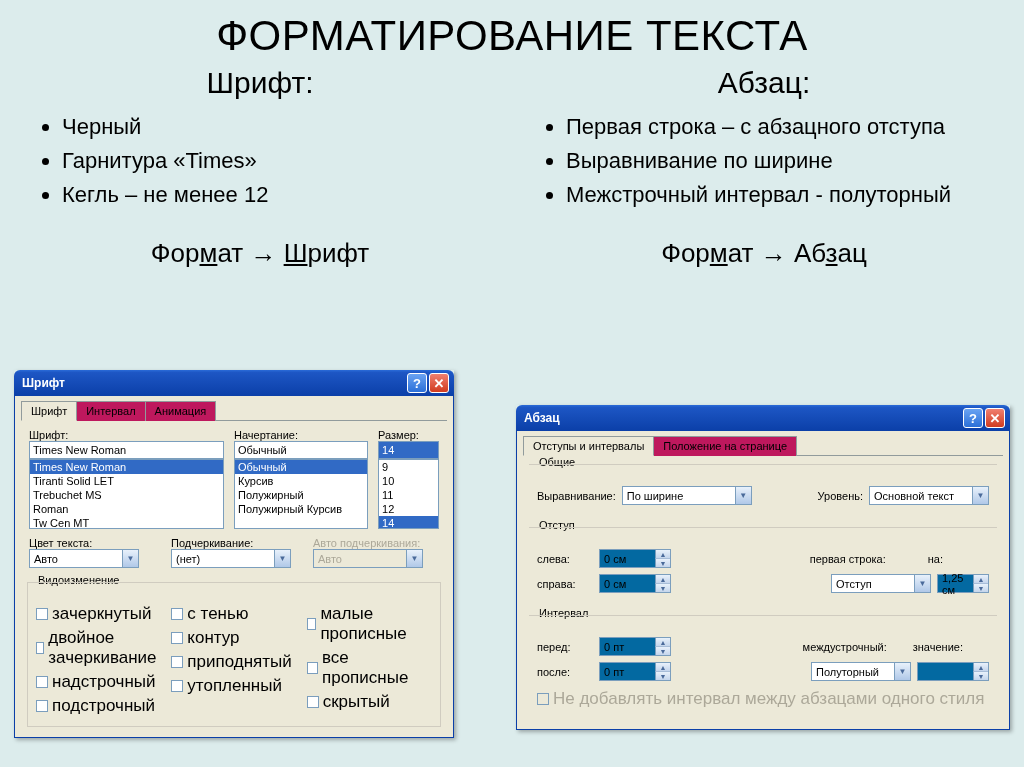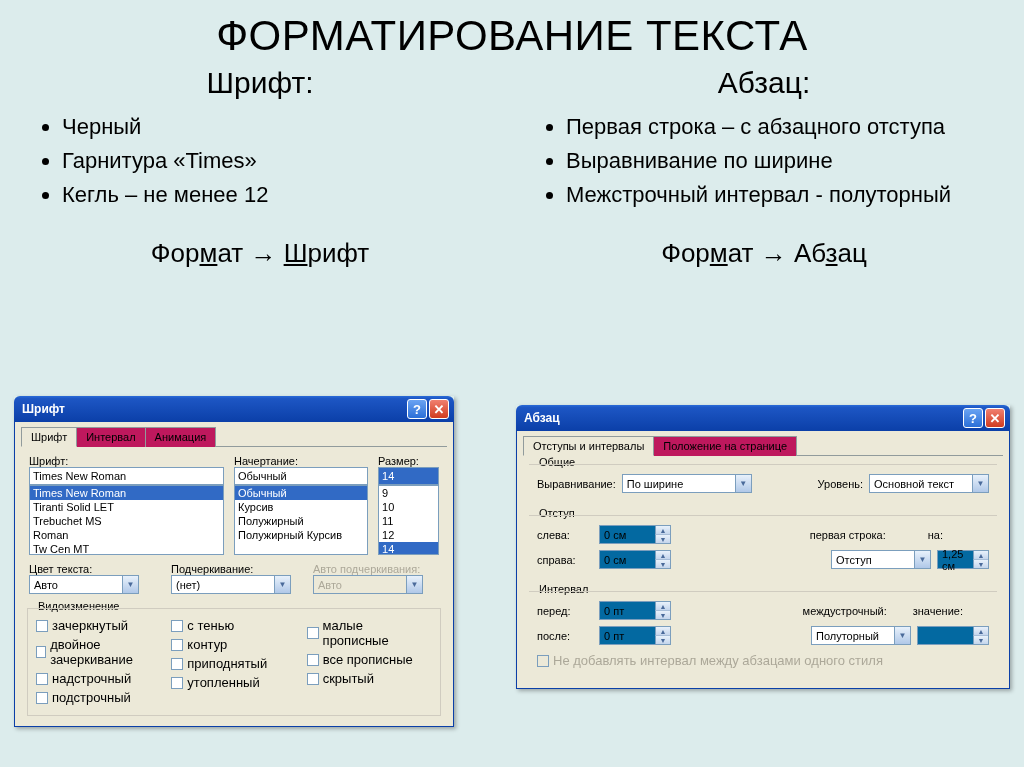--- a/index.html
+++ b/index.html
@@ -128,37 +128,37 @@
   .combo-btn {
     width: 16px; height: 100%;
     background: linear-gradient(to bottom,#e8f1fb,#b0c8e8);
     border-left: 1px solid #7b9ebd;
     display:flex; align-items:center; justify-content:center;
     font-size: 8px; color:#4a6a9a;
   }
   .group {
     border: 1px solid #d0ccc0;
     border-top: none;
-    padding: 10px 8px 6px 8px;
+    padding: 22px 8px 6px 8px;
     position: relative;
     margin-top: 12px;
   }
   .group::before {
     content: attr(data-title);
     position: absolute;
     top: -8px; left: 6px;
     background: #ece9d8;
     padding: 0 4px;
     font-size: 11px;
   }
   .group-sep {
     position:absolute; top:0; left:0; right:0;
     border-top:1px solid #d0ccc0;
   }
-  .chk { display: flex; align-items: center; gap: 4px; font-size: 13px; margin-bottom: 4px;}
+  .chk { display: flex; align-items: center; gap: 4px; font-size: 17px; margin-bottom: 4px;}
   .chkbox {
     width: 12px; height: 12px; background: #fff; border: 1px solid #7b9ebd;
   }
   .spin {
     background:#0369a1; border:1px solid #7b9ebd; height:19px;
     display:flex; align-items:center; font-size:11px;
   }
   .spin > span { flex:1; padding:0 4px; }
   .spin-btns { width:15px; display:flex; flex-direction:column; height:100%;}
   .spin-btns > div {
@@ -194,21 +194,21 @@
       <li>Первая строка – с абзацного отступа</li>
       <li>Выравнивание по ширине</li>
       <li>Межстрочный интервал - полуторный</li>
     </ul>
     <div class="path">
       <span>Фор</span><span class="u">м</span><span>ат → Аб</span><span class="u">з</span><span>ац</span>
     </div>
   </div>
 </div>
 
-<div class="dialog" style="left:14px; top:396px; width:440px;">
+<div class="dialog" style="left:14px; top:370px; width:440px;">
   <div class="titlebar">
     <span>Шрифт</span>
     <div class="spacer"></div>
     <div class="win-btn win-help">?</div>
     <div class="win-btn win-close">✕</div>
   </div>
   <div class="dlg-body">
     <div class="tabs">
       <div class="tab active">Шрифт</div>
       <div class="tab">Интервал</div>

